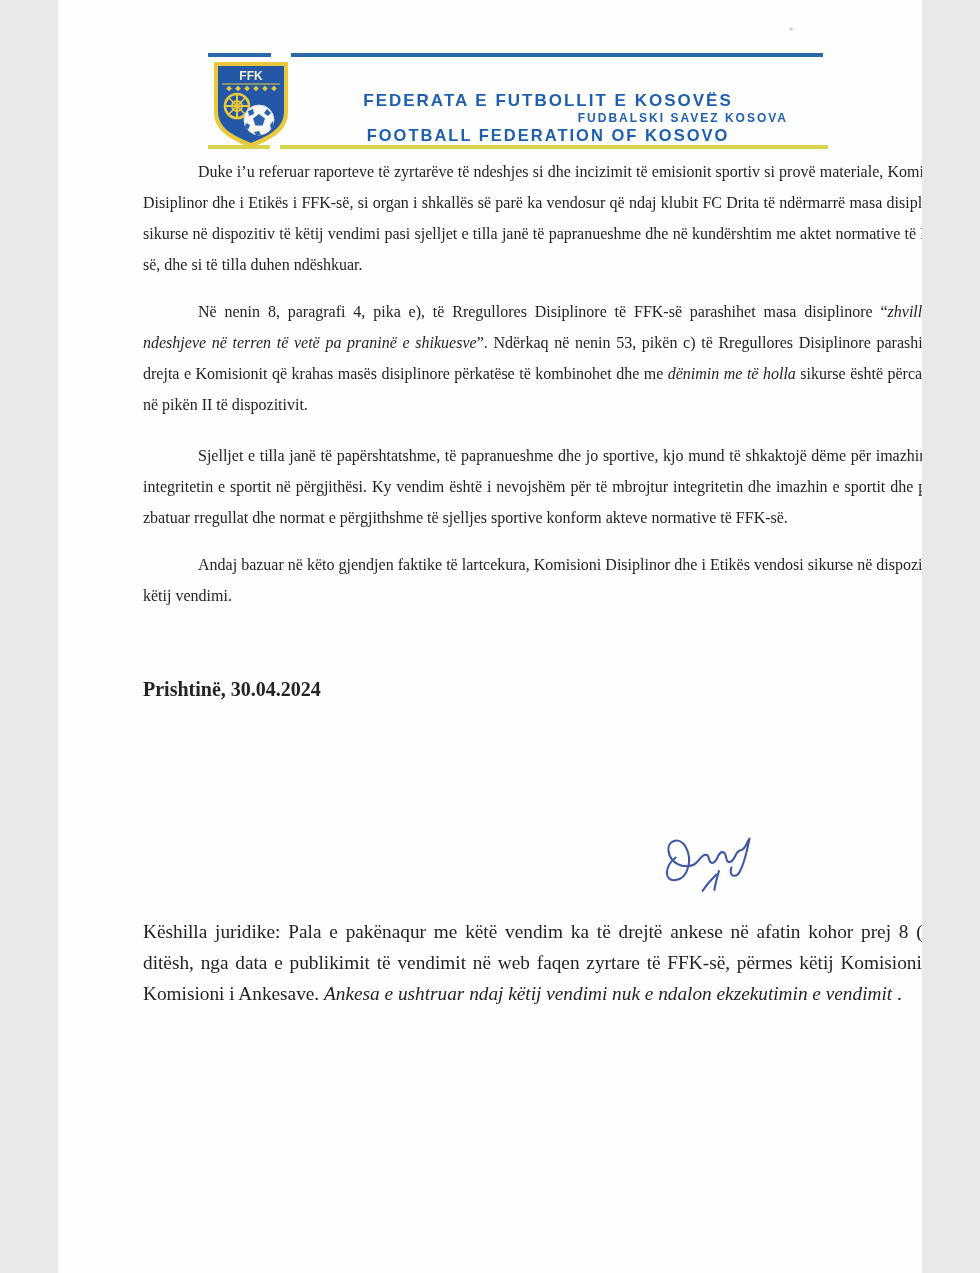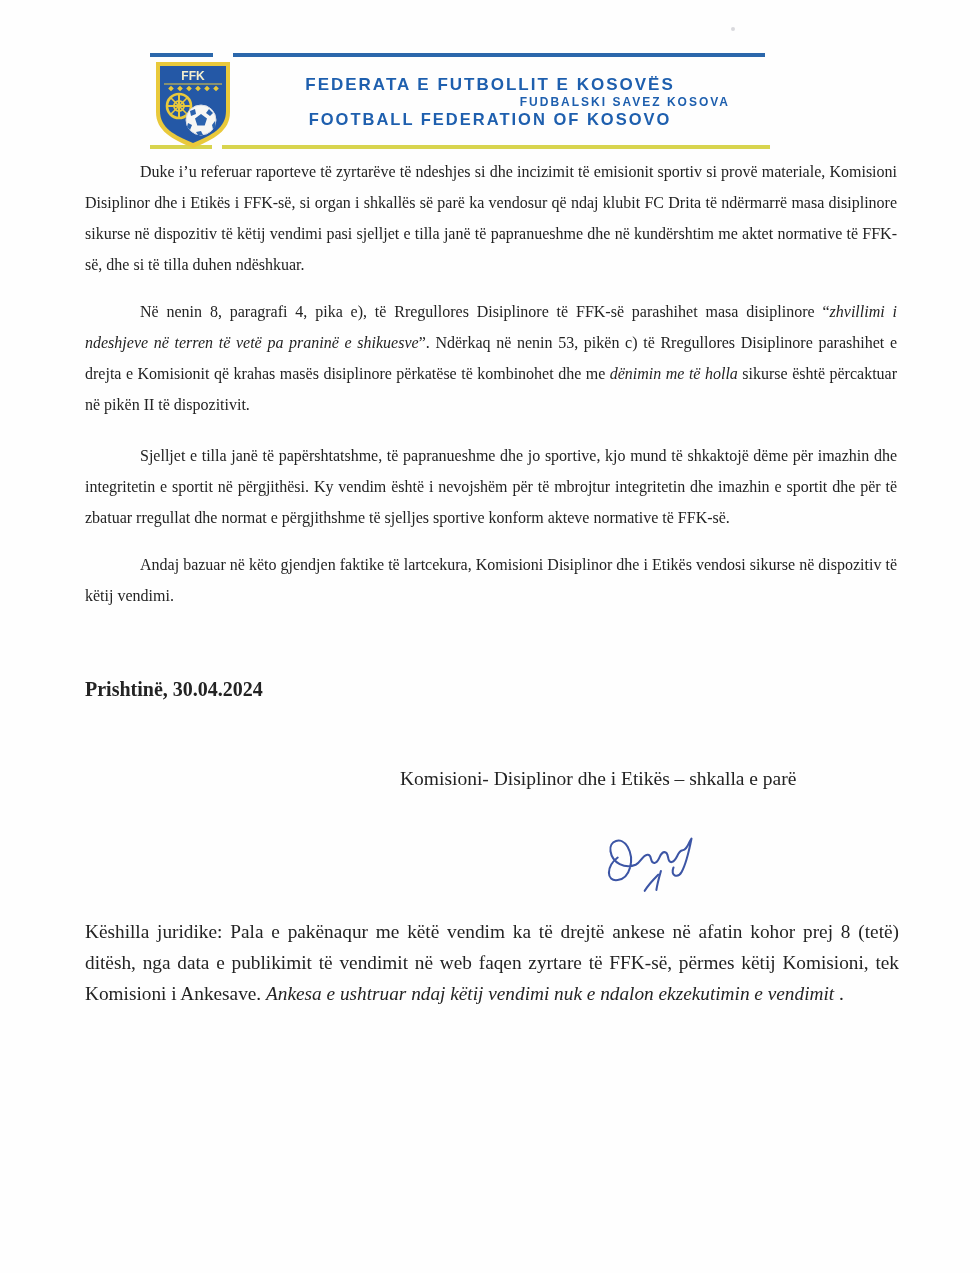--- a/index.html
+++ b/index.html
@@ -1,39 +1,39 @@
 <!DOCTYPE html>
 <html><head>
 <meta charset="utf-8">
 <style>
   * { margin: 0; padding: 0; box-sizing: border-box; }
   html, body { background: #e9e9e9; }
   .page {
     position: relative;
-    width: 980px;
+    width: 864px;
     height: 1273px;
     margin: 0 auto;
     background: #fefefe;
     font-family: "Liberation Serif", "DejaVu Serif", serif;
     color: #232323;
     overflow: hidden;
   }
   
   .rule { position: absolute; height: 4px; }
   .rule.blue { background: #2b67ab; }
   .rule.yellow { background: #d8d44e; }
   .blue-left   { top: 53px;  left: 150px; width: 63px; }
   .blue-right  { top: 53px;  left: 233px; width: 532px; }
   .yellow-left { top: 145px; left: 150px; width: 62px; }
   .yellow-right{ top: 145px; left: 222px; width: 548px; }
 
   .logo { position: absolute; left: 154px; top: 61px; width: 78px; height: 88px; }
 
   .orgname {
-    position: absolute; left: 250px; top: 76px; width: 480px;
+    position: absolute; left: 250px; top: 92px; width: 480px;
     text-align: center;
     font-family: "Liberation Sans", "DejaVu Sans", sans-serif;
     font-weight: bold;
     color: #1e5fae;
     letter-spacing: 2px;
     line-height: 17.5px;
   }
   .orgname .l1 { font-size: 17px; }
   .orgname .l2 { font-size: 12px; text-align: right; }
   .orgname .l3 { font-size: 16.5px; }
@@ -129,21 +129,20 @@
       <span>Sjelljet e tilla janë të papërshtatshme, të papranueshme dhe jo sportive, kjo mund të shkaktojë dëme për imazhin dhe integritetin e sportit në përgjithësi. Ky vendim është i nevojshëm për të mbrojtur integritetin dhe imazhin e sportit dhe për të zbatuar rregullat dhe normat e përgjithshme të sjelljes sportive konform akteve normative të FFK-së.</span>
     </p>
     <p>
       <span>Andaj bazuar në këto gjendjen faktike të lartcekura, Komisioni Disiplinor dhe i Etikës vendosi sikurse në dispozitiv të këtij vendimi.</span>
     </p>
   </div>
 
   <div class="dateline">Prishtinë, 30.04.2024</div>
 
   <div class="signoff">
-    <div class="committee">Komisioni- Disiplinor dhe i Etikës – shkalla e parë</div>
   </div>
 
   <svg class="signature" viewBox="0 0 140 105" aria-hidden="true">
     <g fill="none" stroke="#3c55a5" stroke-width="2.3" stroke-linecap="round" stroke-linejoin="round">
       <path d="M33,62 C20,72 20,89 33,87 C47,85 52,64 44,50 C37,38 23,43 25,55 C27,68 41,75 53,70 C59,67 60,60 66,59 C72,58 68,69 74,68 C80,67 79,56 85,56 C91,56 87,68 93,67 C99,66 99,55 105,54 C110,53 110,49 115,41 C112,56 108,71 104,78 C100,85 91,83 95,73"></path>
       <path d="M63,99 C67,92 72,87 78,81"></path>
       <path d="M76,98 C77,91 79,84 81,77"></path>
     </g>
   </svg>
 

